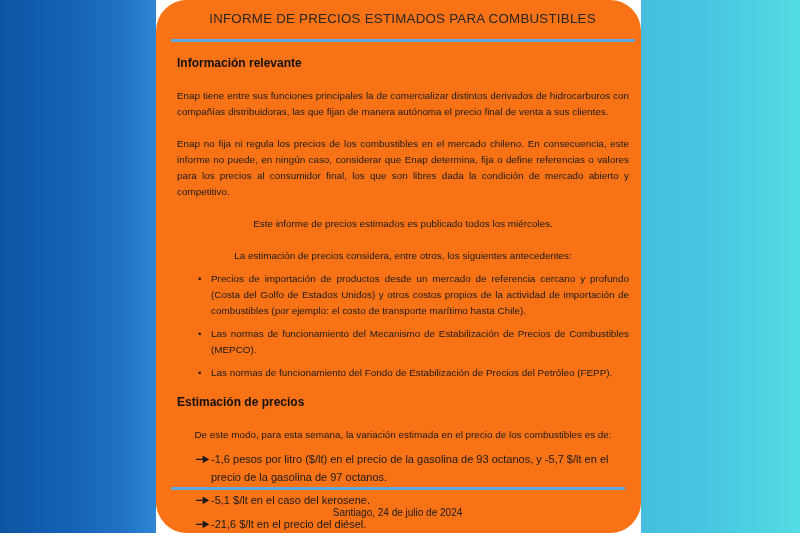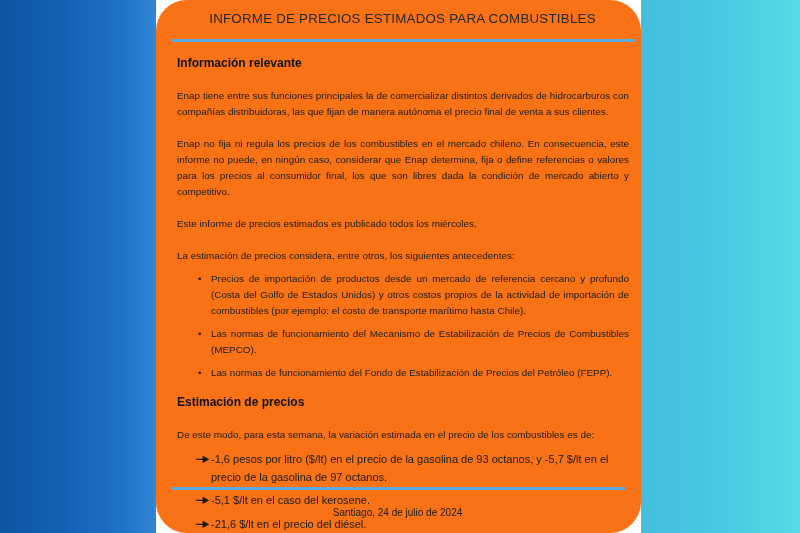--- a/index.html
+++ b/index.html
@@ -89,21 +89,21 @@
 
   p.para {
     font-size: 9.9px;
     color: #1a1a1a;
     line-height: 1.62;
     margin: 16px 0 0 0;
     text-align: justify;
     text-justify: inter-word;
   }
   p.para.no-justify {
-    text-align: left;
+    text-align: center;
   }
 
   ul.bullets {
     list-style: none;
     margin: 7px 0 0 0;
     padding: 0;
   }
   ul.bullets > li {
     position: relative;
     font-size: 9.9px;

